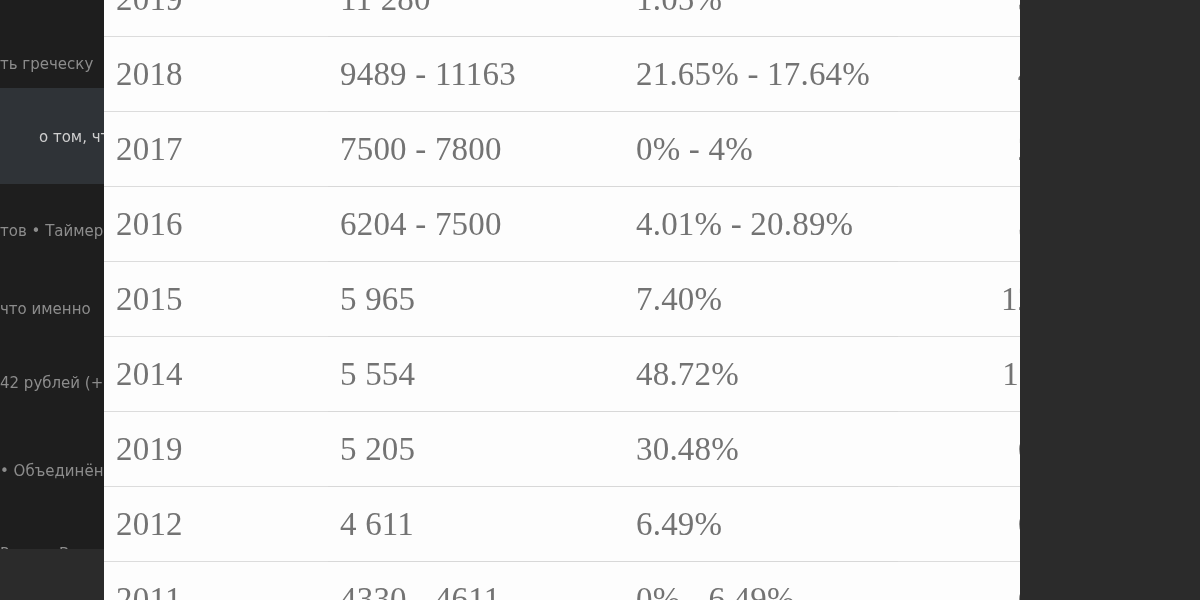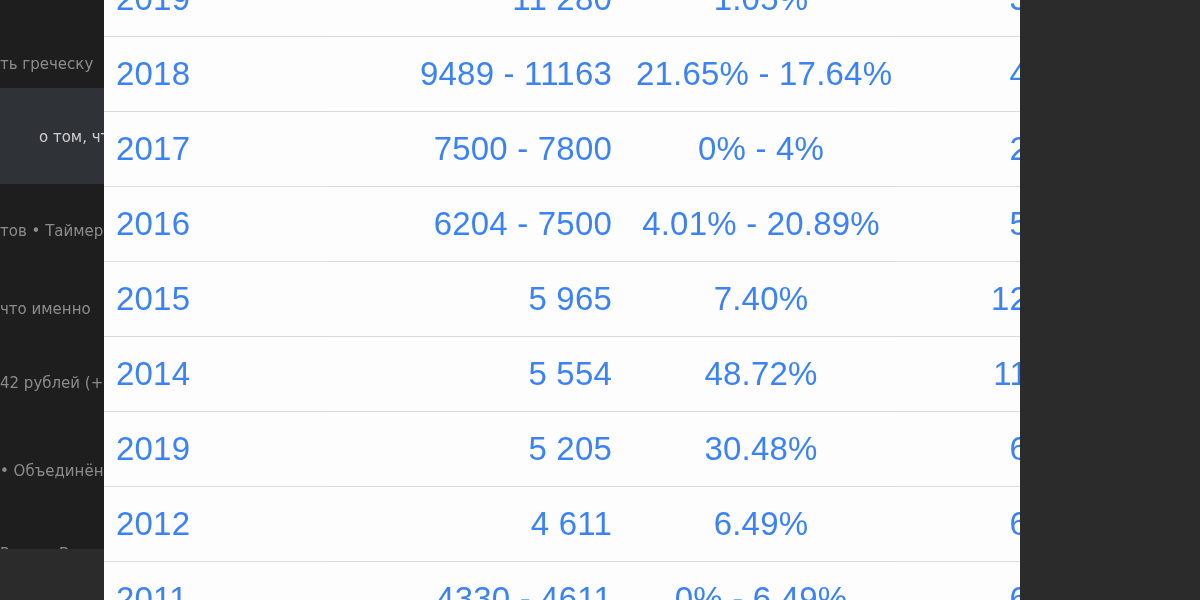--- a/index.html
+++ b/index.html
@@ -72,32 +72,32 @@
     top: -38px;              
     width: 916px;
     border-collapse: collapse;
     table-layout: fixed;
   }
 
   table.data td {
     height: 74px;
     padding: 0 12px;
     font-size: 33px;
-    color: #3b82f6;
-    font-family: Liberation Sans, sans-serif;
+    color: #737373;
+    font-family: Liberation Serif, serif;
     border-bottom: 1px solid #d8d8d8;
     vertical-align: middle;
     white-space: nowrap;
     letter-spacing: 0.2px;
   }
   table.data tr:last-child td { border-bottom: none; }
 
   .col-year   { width: 200px; text-align: left;  padding-left: 28px; }
-  .col-amount { width: 272px; text-align: right; }
-  .col-growth { width: 250px; text-align: center; }
+  .col-amount { width: 272px; }
+  .col-growth { width: 250px; text-align: left; }
   .col-infl   { width: 194px; text-align: right; padding-right: 16px; }
 
   
   table.data td.col-year   { border-bottom-color: #dcdcdc; }
   table.data td.col-infl   { border-bottom-color: #dcdcdc; }
 </style>
 </head>
 <body>
 
 <div class="screen">

